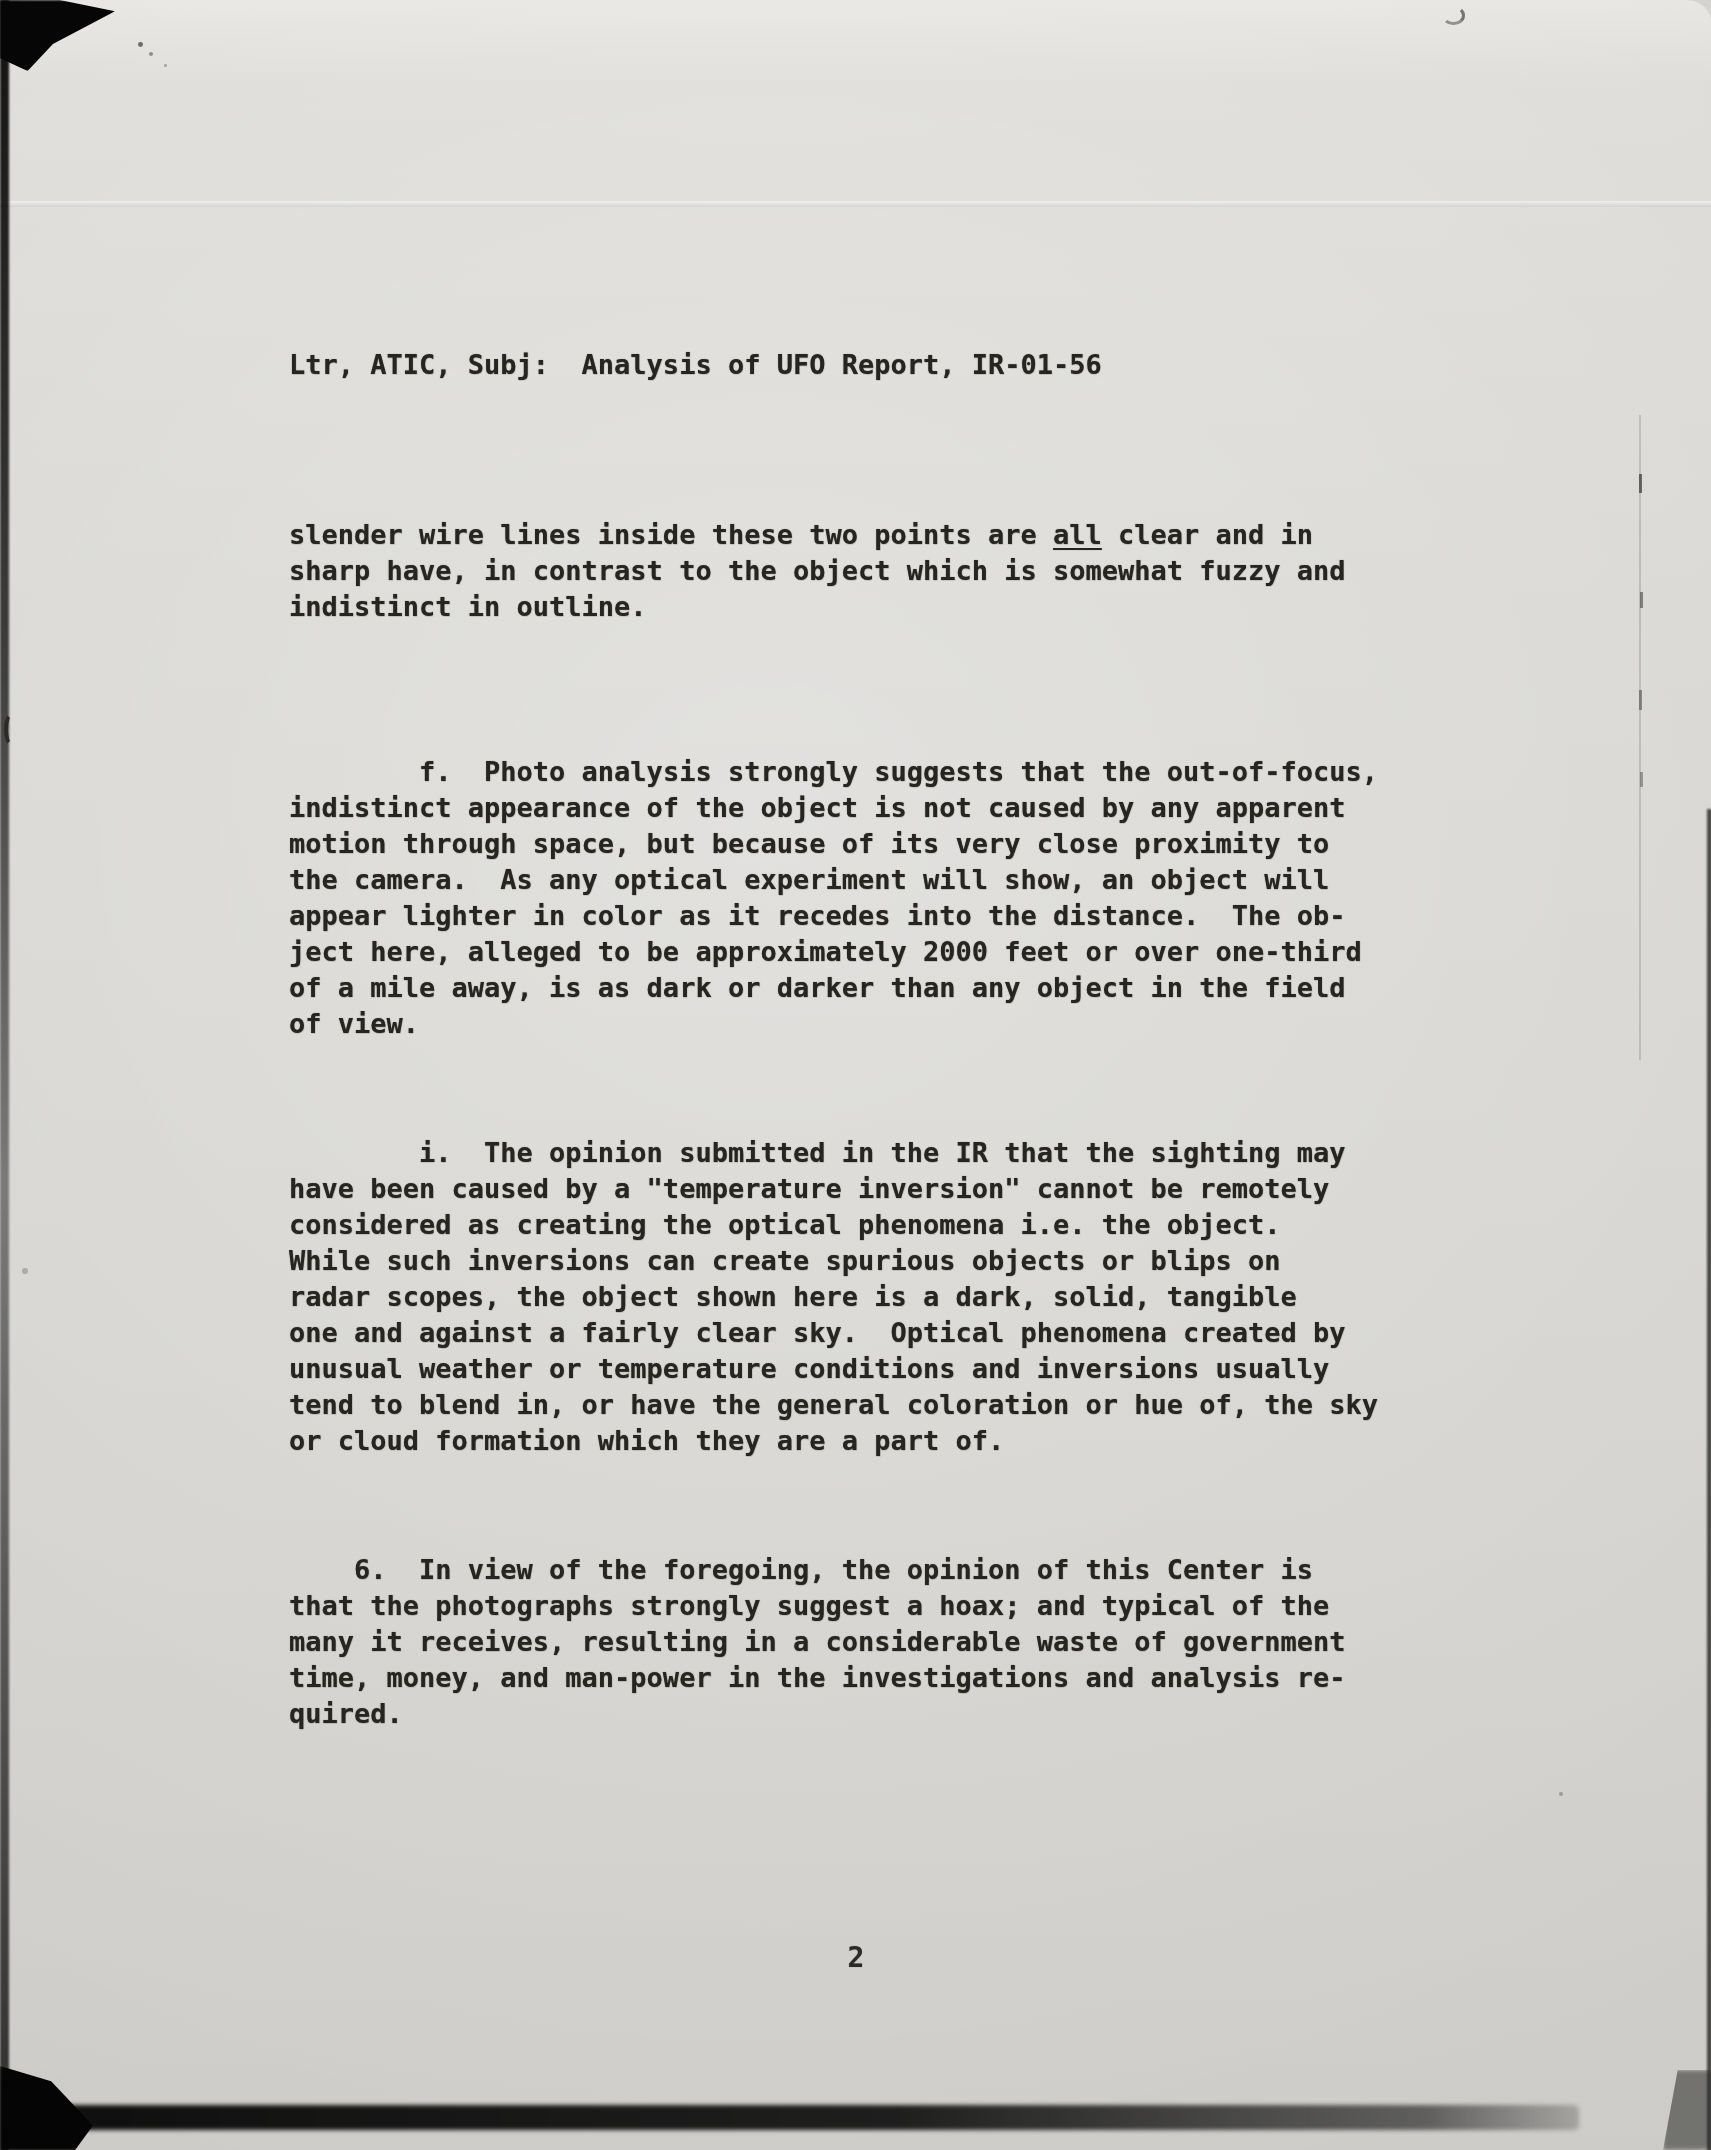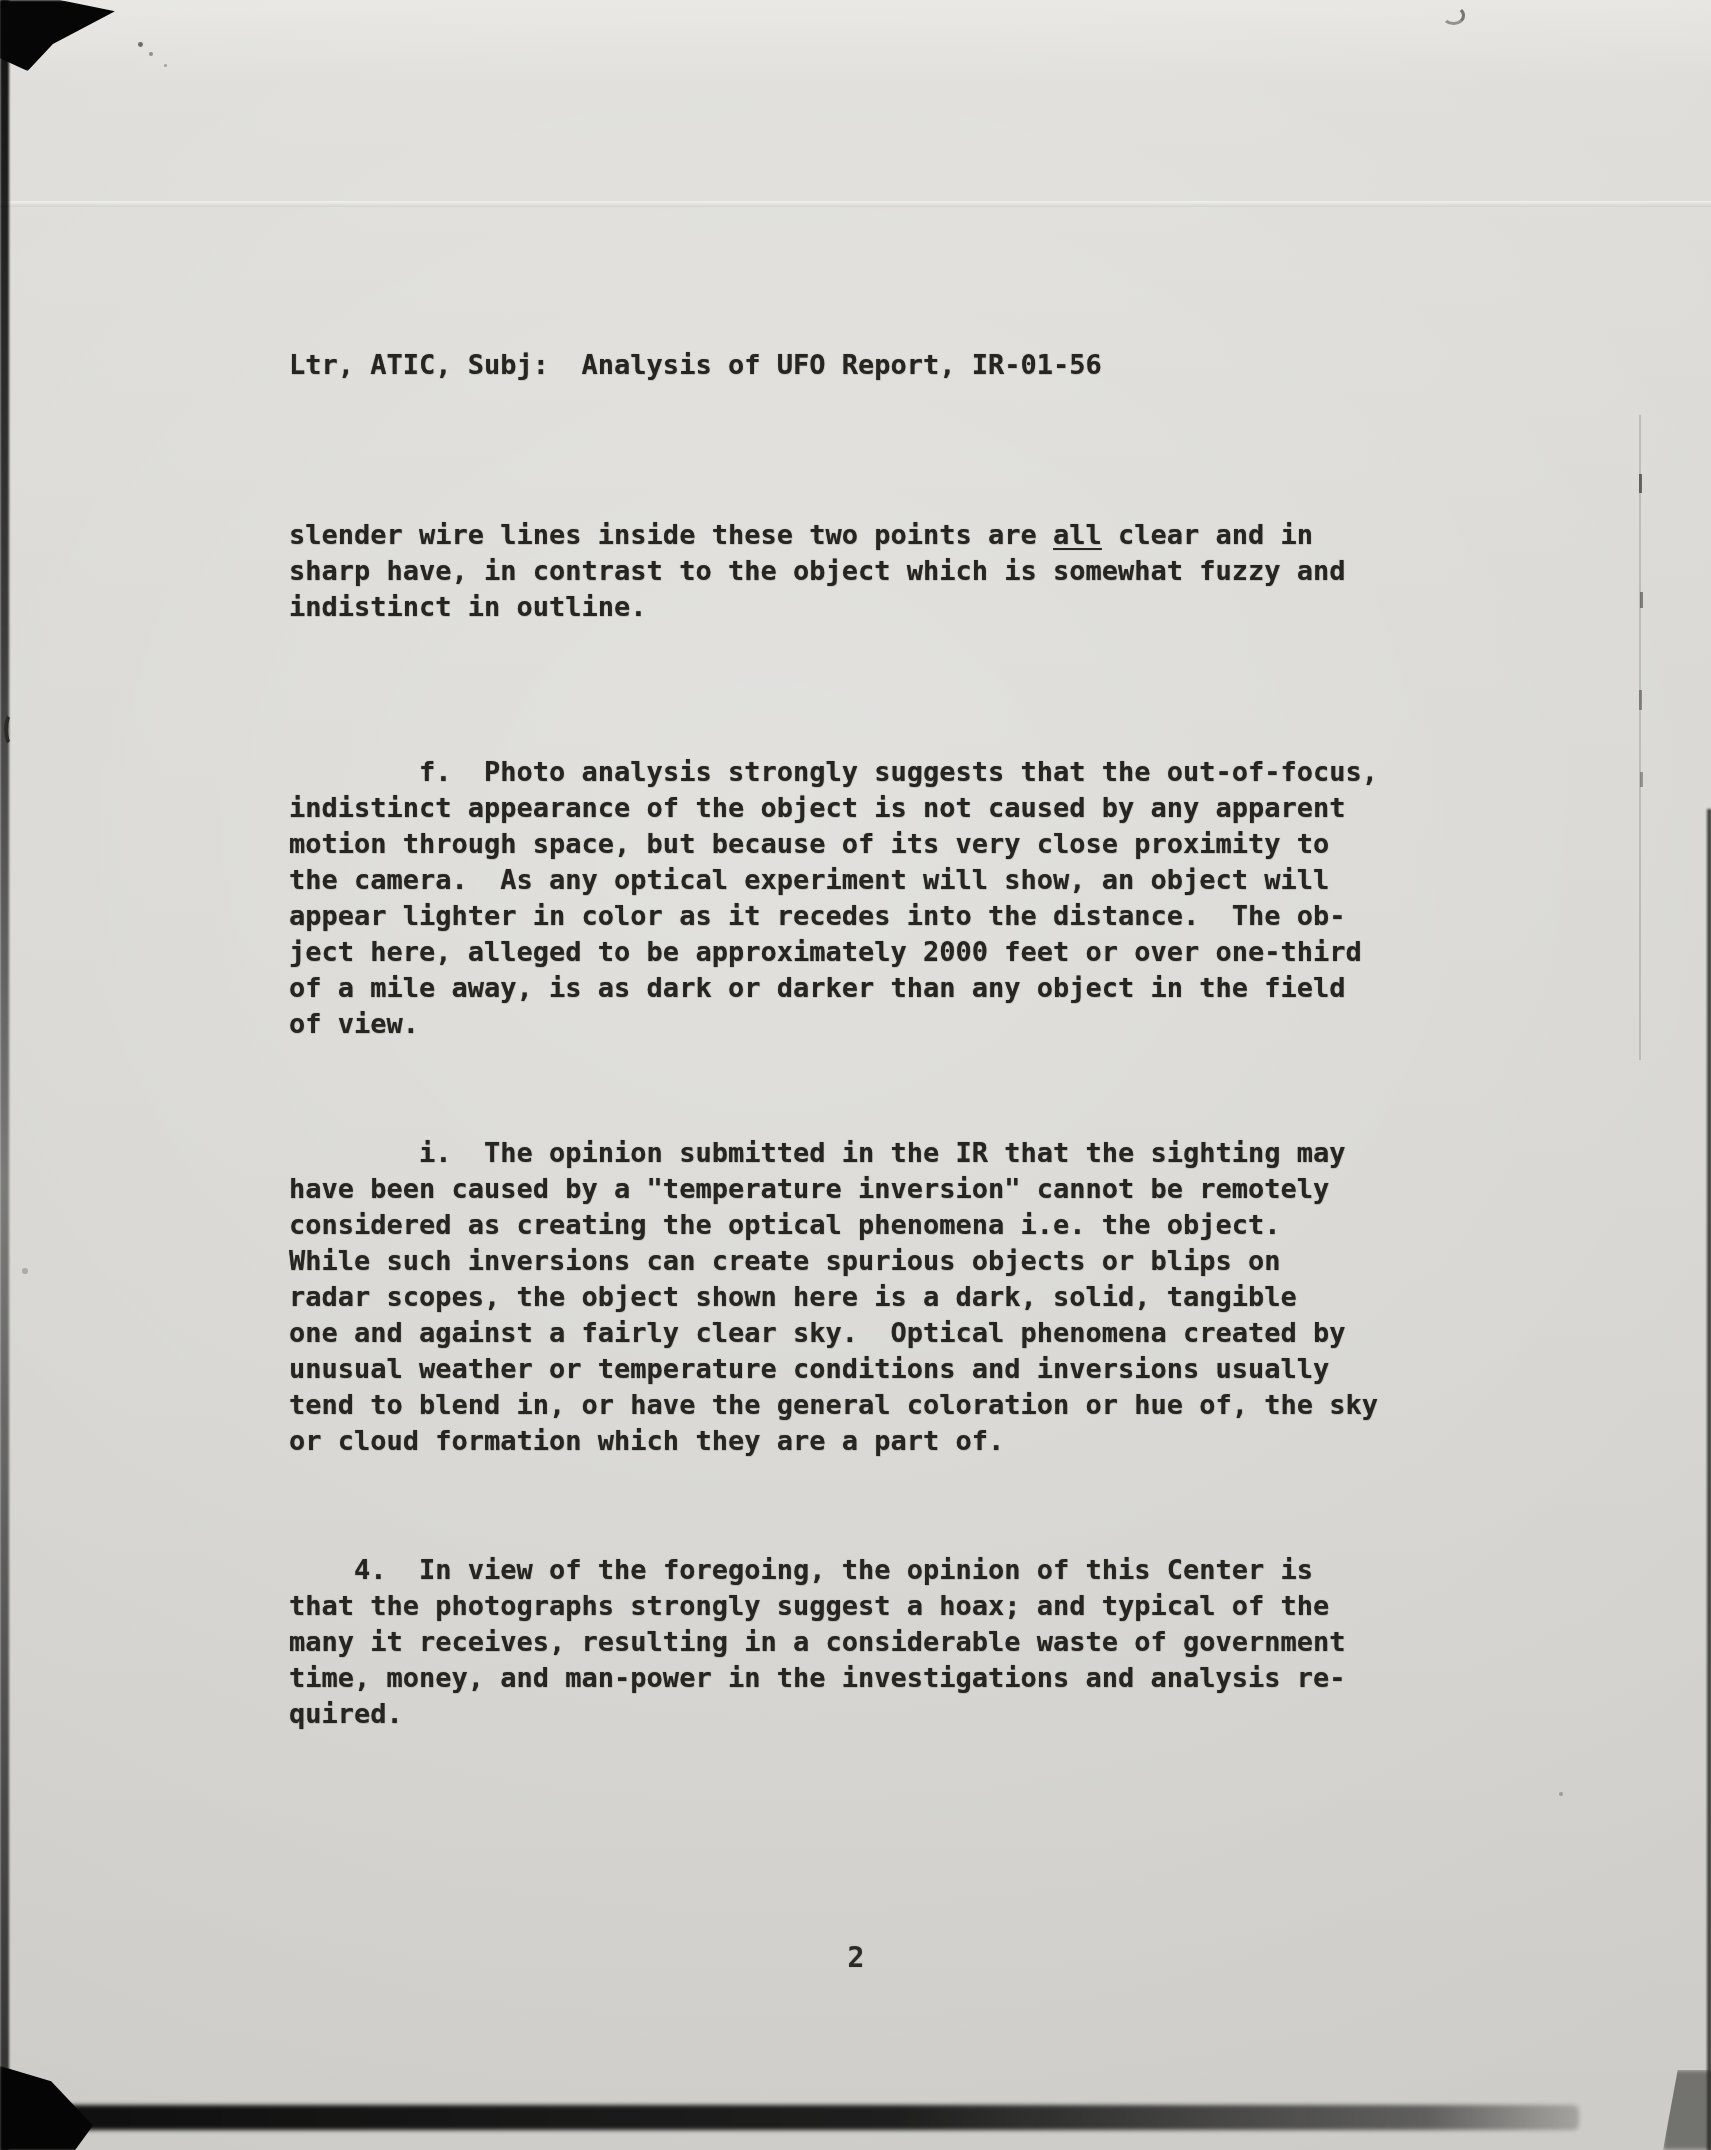--- a/index.html
+++ b/index.html
@@ -8,20 +8,21 @@
     position: relative;
     overflow: hidden;
     font-family: "DejaVu Sans Mono", "Liberation Mono", monospace;
     background: #d4d3cf;
   }
   .scan {
     position: absolute; inset: 0;
     background:
       radial-gradient(ellipse 150% 110% at 45% 38%, rgba(255,255,255,0.30), rgba(255,255,255,0) 62%),
       linear-gradient(180deg, #e6e5e1 0%, #dcdbd7 4%, #d6d5d1 28%, #d2d1cd 68%, #cdccc8 100%);
+    border-radius: 25px;
   }
   
   .fold-line {
     position: absolute; left: 0; right: 0; top: 201px; height: 5.5px;
     background: linear-gradient(180deg, rgba(255,255,255,0.55), rgba(110,110,105,0.10));
     filter: blur(0.5px);
   }
   .content {
     position: absolute;
     left: 289px; top: 275px; width: 1224px;
@@ -134,21 +135,21 @@
 of view.</p>
     <p class="para">        i.  The opinion submitted in the IR that the sighting may
 have been caused by a "temperature inversion" cannot be remotely
 considered as creating the optical phenomena i.e. the object.
 While such inversions can create spurious objects or blips on
 radar scopes, the object shown here is a dark, solid, tangible
 one and against a fairly clear sky.  Optical phenomena created by
 unusual weather or temperature conditions and inversions usually
 tend to blend in, or have the general coloration or hue of, the sky
 or cloud formation which they are a part of.</p>
-    <p class="para">    4.  In view of the foregoing, the opinion of this Center is
+    <p class="para">    6.  In view of the foregoing, the opinion of this Center is
 that the photographs strongly suggest a hoax; and typical of the
 many it receives, resulting in a considerable waste of government
 time, money, and man-power in the investigations and analysis re-
 quired.</p>
     
     
   </div>
 
   <div class="page-number">2</div>
 

